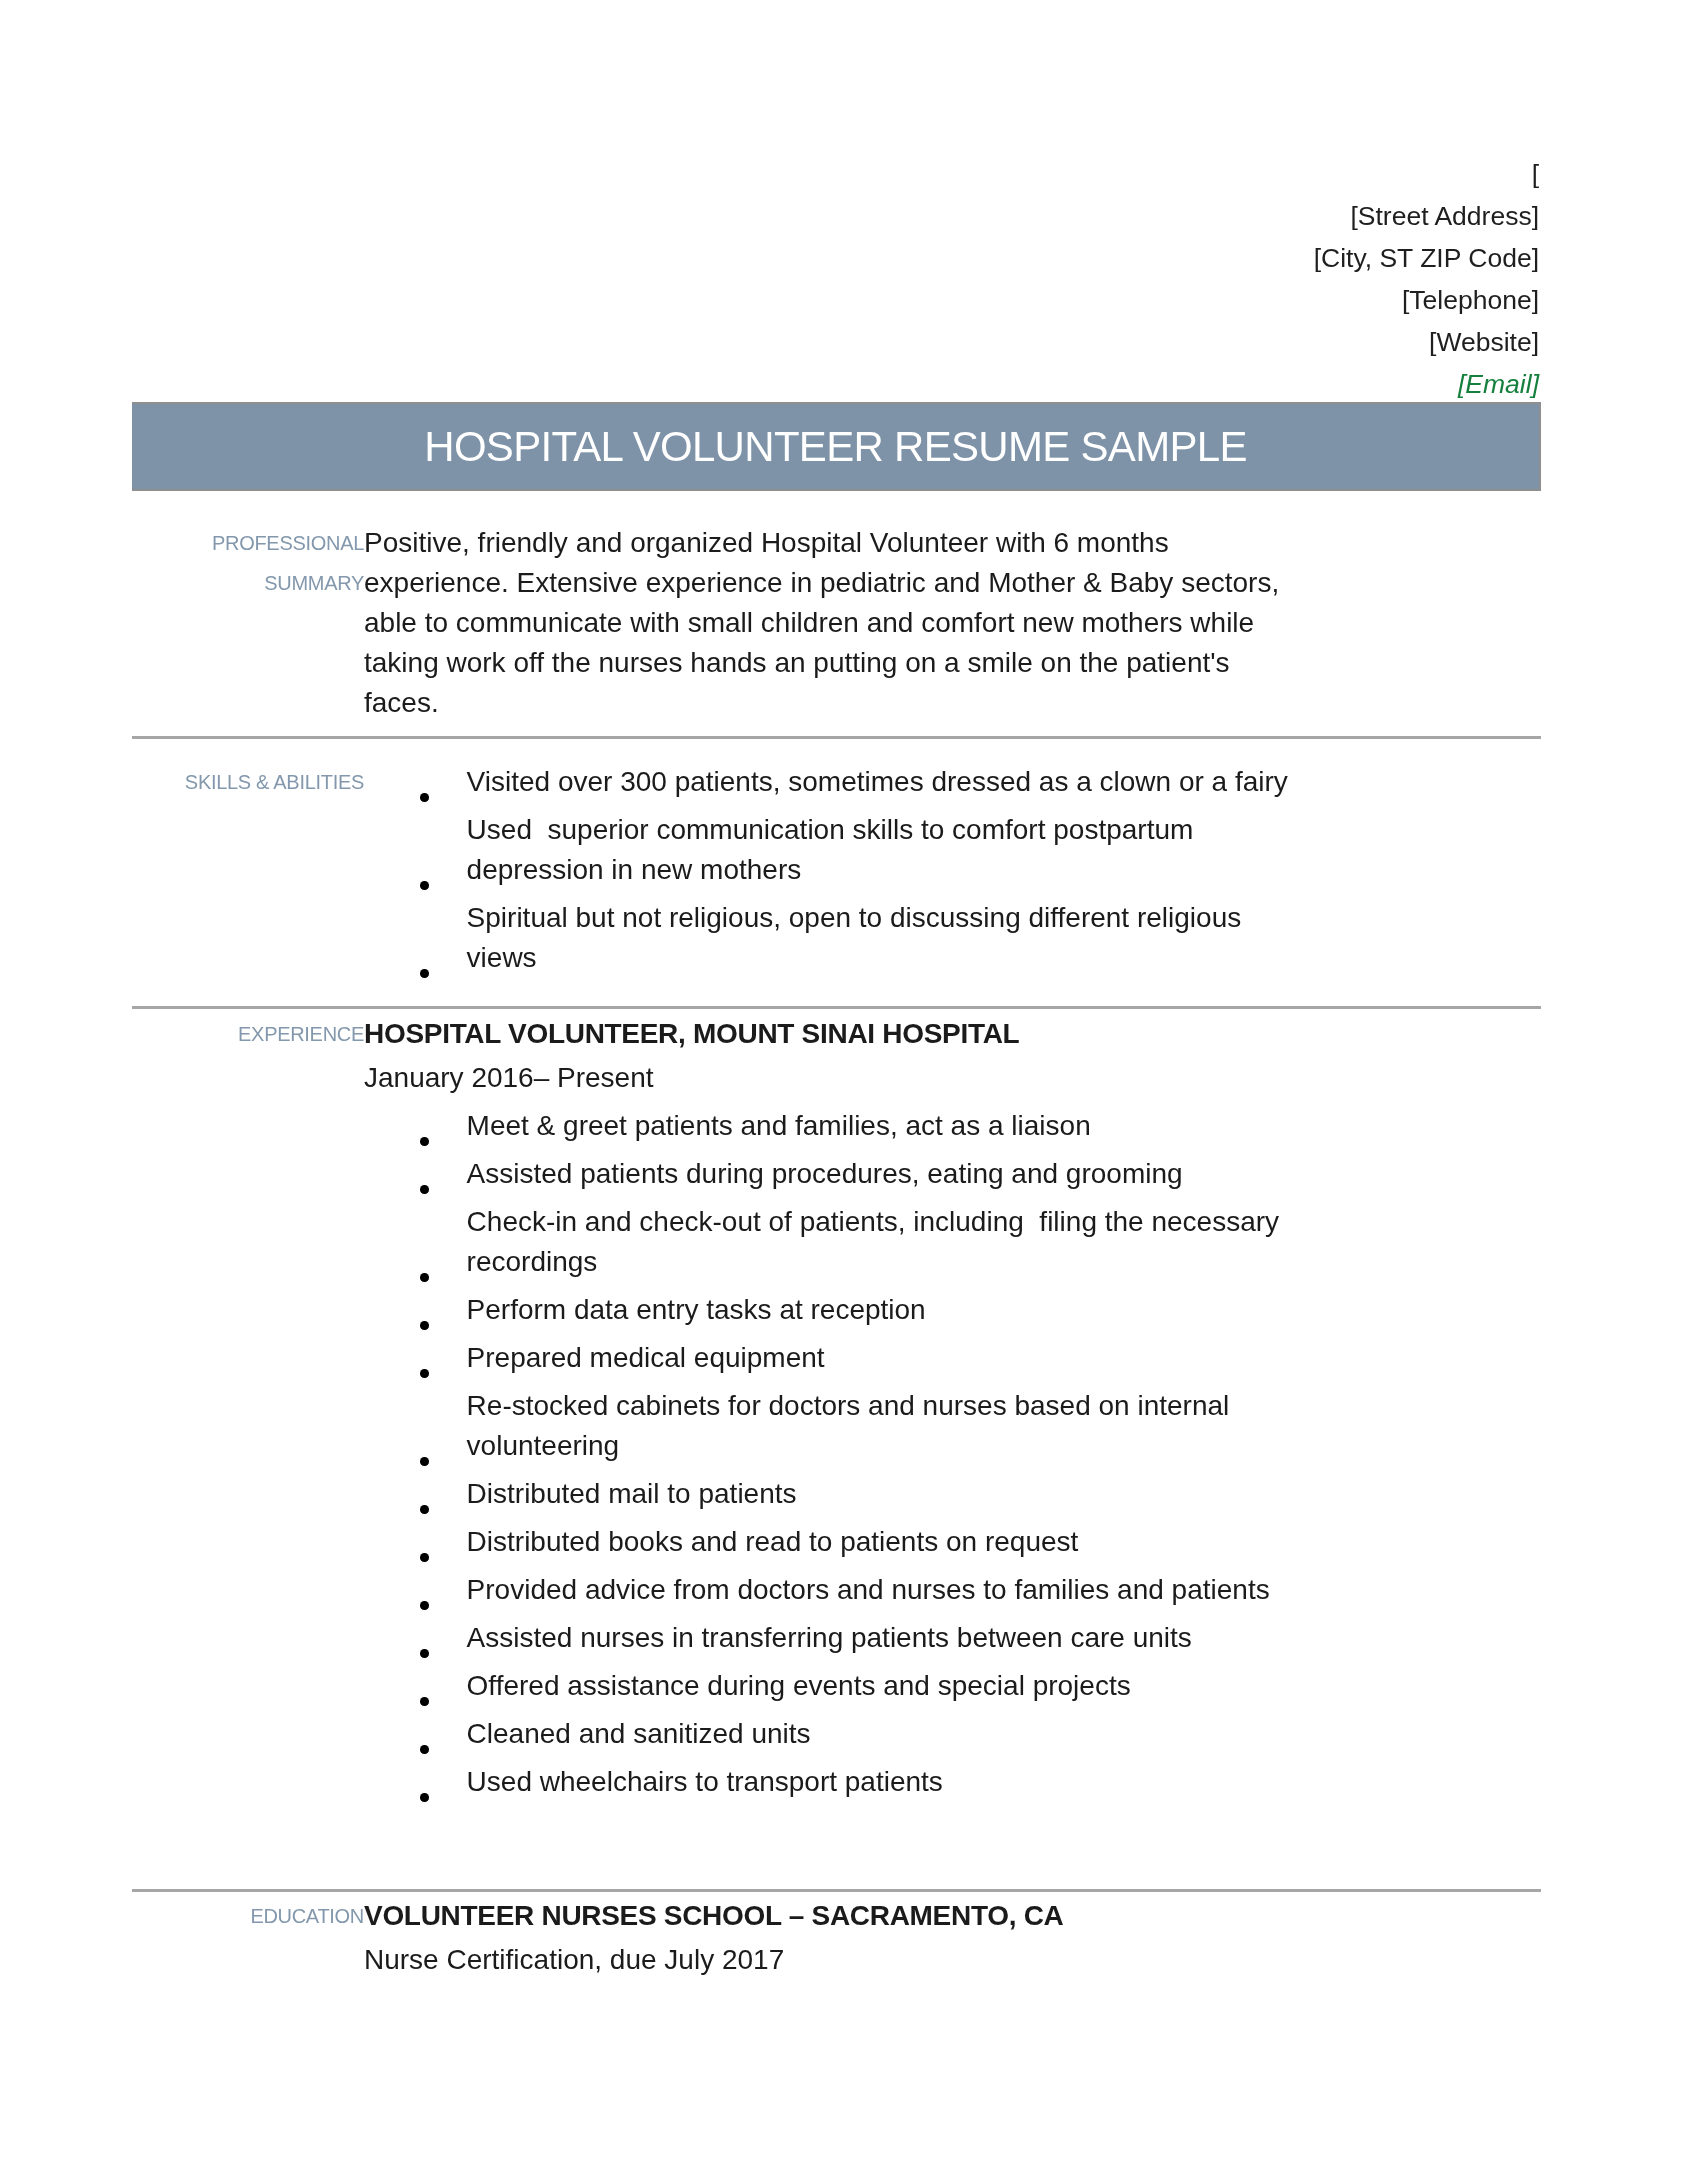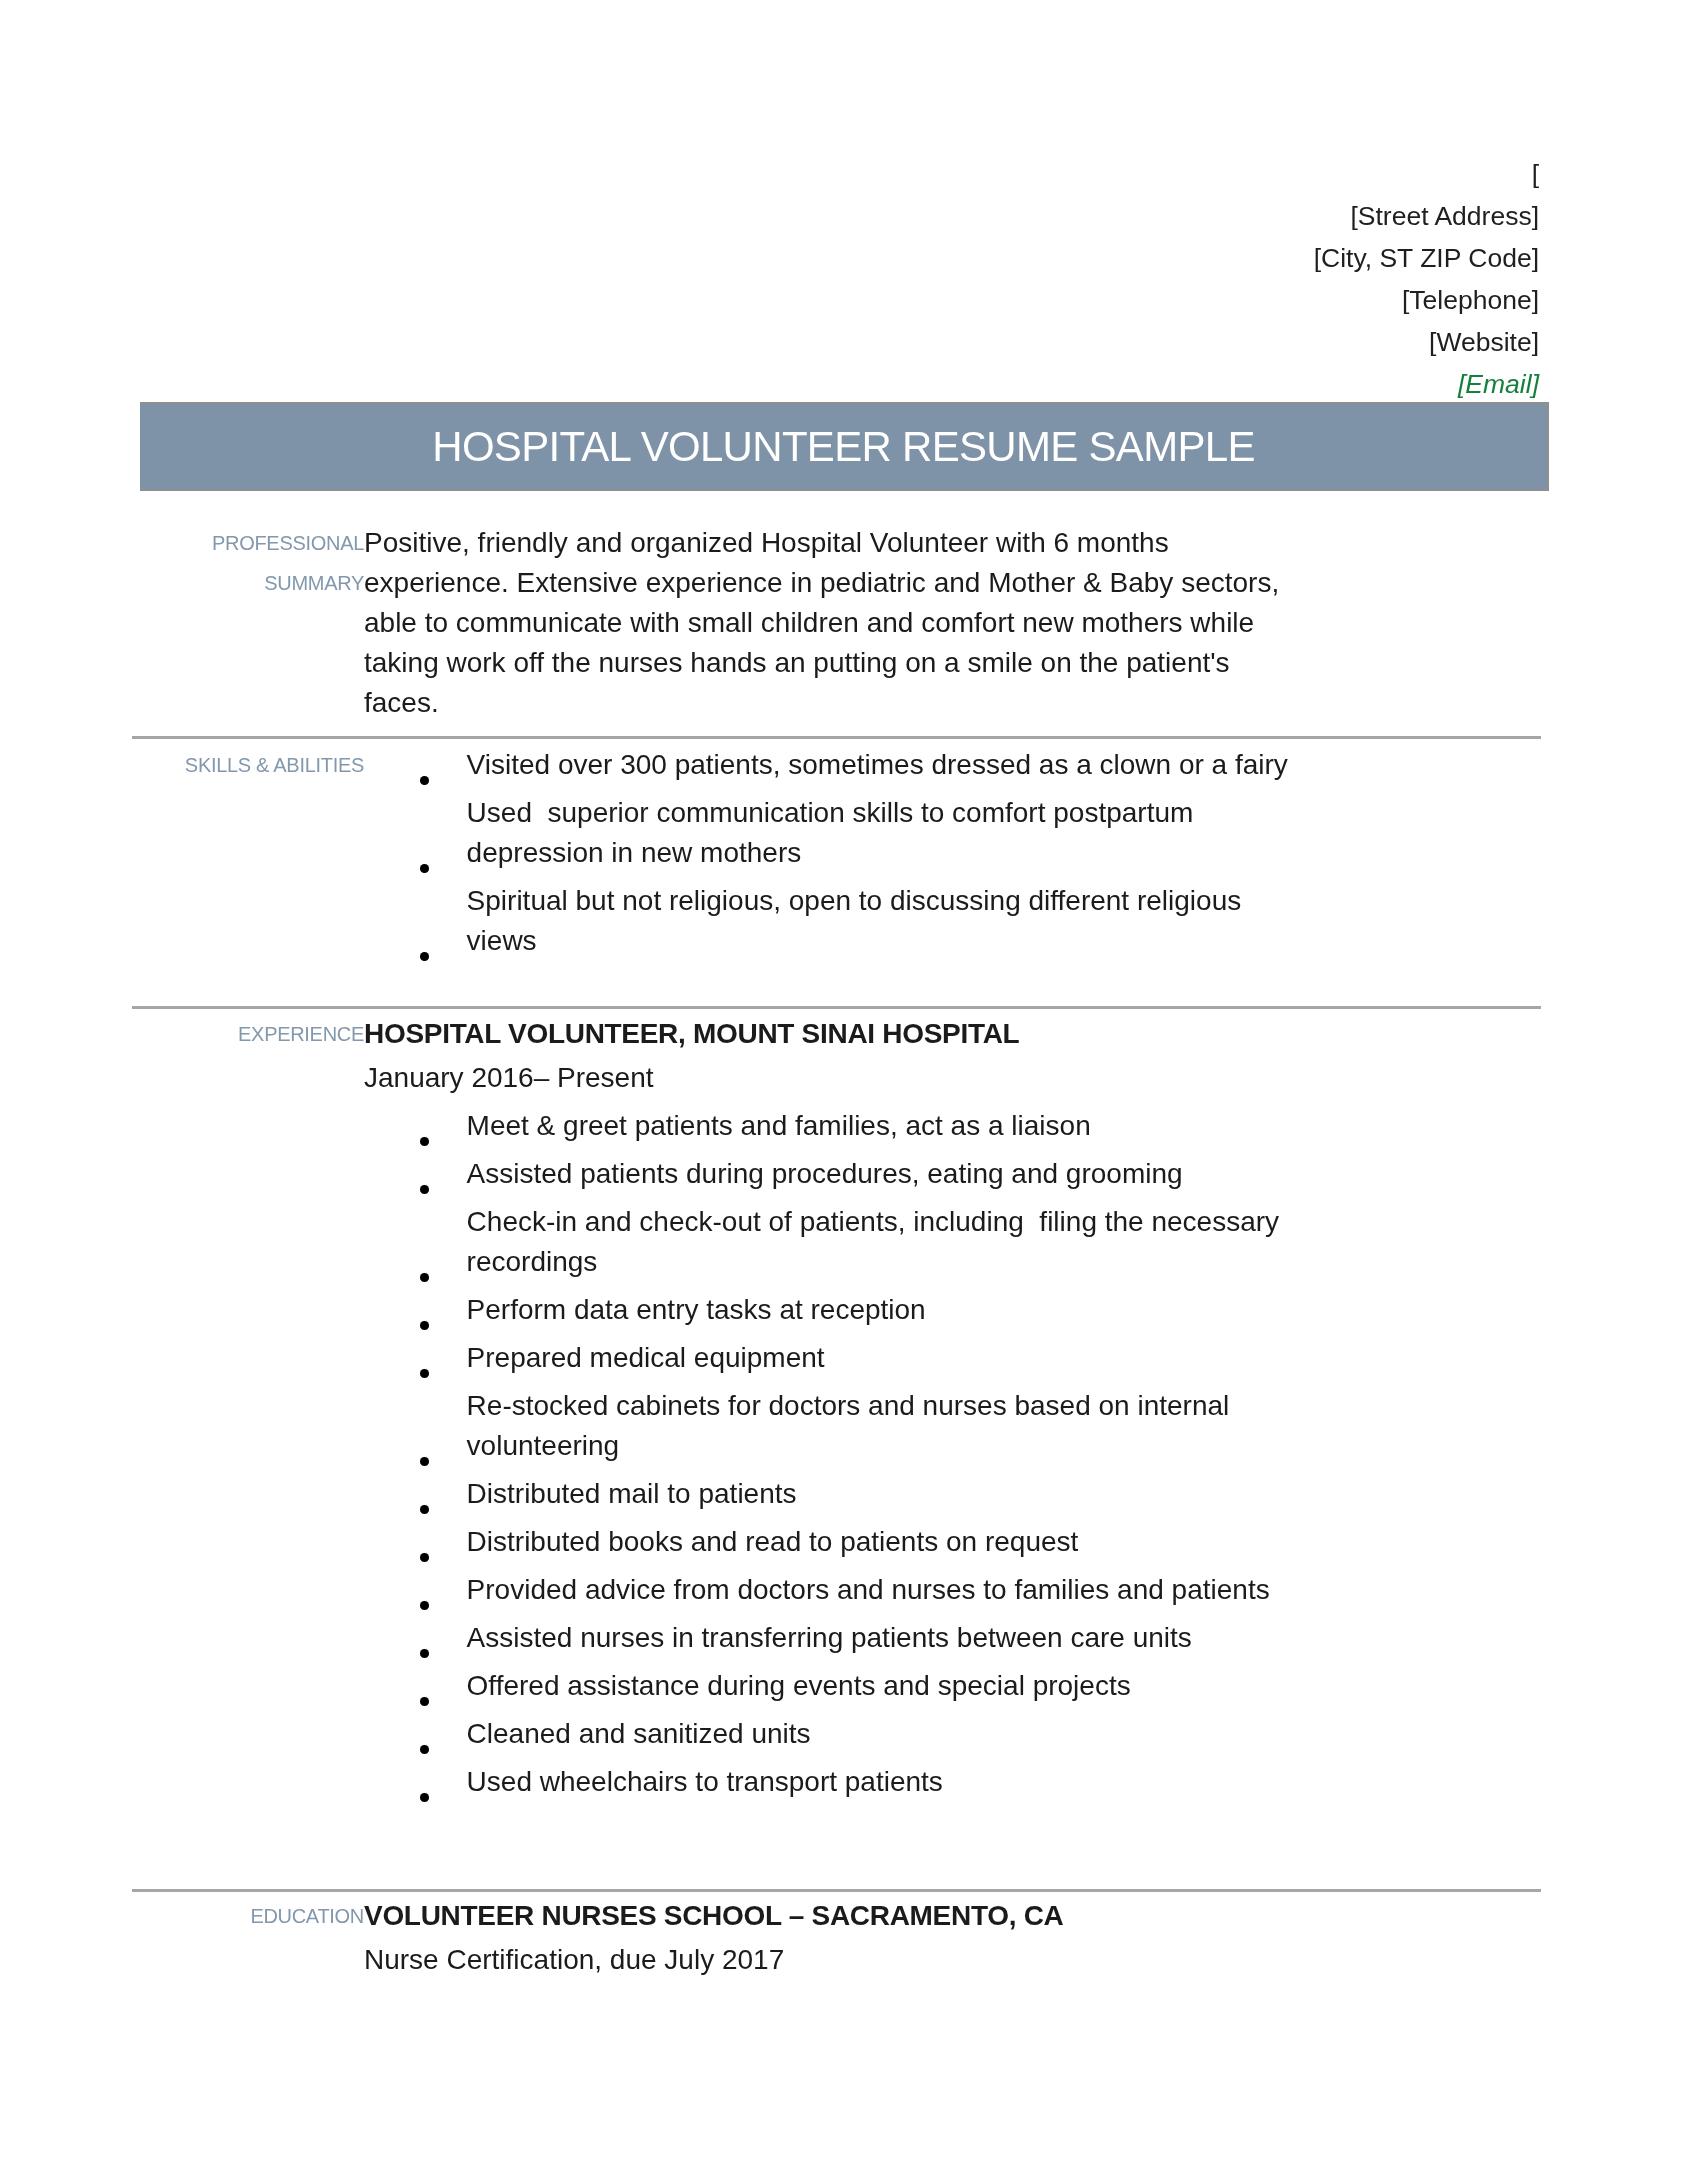--- a/index.html
+++ b/index.html
@@ -17,21 +17,21 @@
     position:absolute; top:153px; right:148px;
     text-align:right;
     font-size:26.5px; line-height:42px;
     color:#1f1f1f;
   }
   .contact .line { display:block; white-space:pre; }
   .contact .email { color:#15803d; font-style:italic; }
 
   
   .title-band {
-    position:absolute; left:140px; top:402px;
+    position:absolute; left:132px; top:402px;
     width:1409px; height:89px;
     background:#7e93a8;
     border-top:2px solid #8f8f8f;
     border-right:2.6px solid #8f8f8f;
     border-bottom:2.6px solid #8f8f8f;
     display:flex; align-items:center; justify-content:center;
   }
   .title-band .title-text {
     color:#ffffff;
     font-size:42px; font-weight:400;
@@ -44,21 +44,21 @@
     position:absolute; left:132px; width:1409px; height:2.6px;
     background:#a6a6a6;
   }
   .divider.d1 { top:736px; }
   .divider.d2 { top:1006px; }
   .divider.d3 { top:1889px; }
 
   
   .section { position:absolute; left:132px; width:1409px; display:flex; align-items:flex-start; }
   .sec-summary    { top:523px; }
-  .sec-skills     { top:745px; }
+  .sec-skills     { top:762px; }
   .sec-experience { top:1014px; }
   .sec-education  { top:1896px; }
 
   .label-col {
     width:232px; flex:0 0 232px;
     text-align:right;
     color:#8398ac;
     font-size:20px; line-height:40px;
     letter-spacing:-0.3px;
   }

